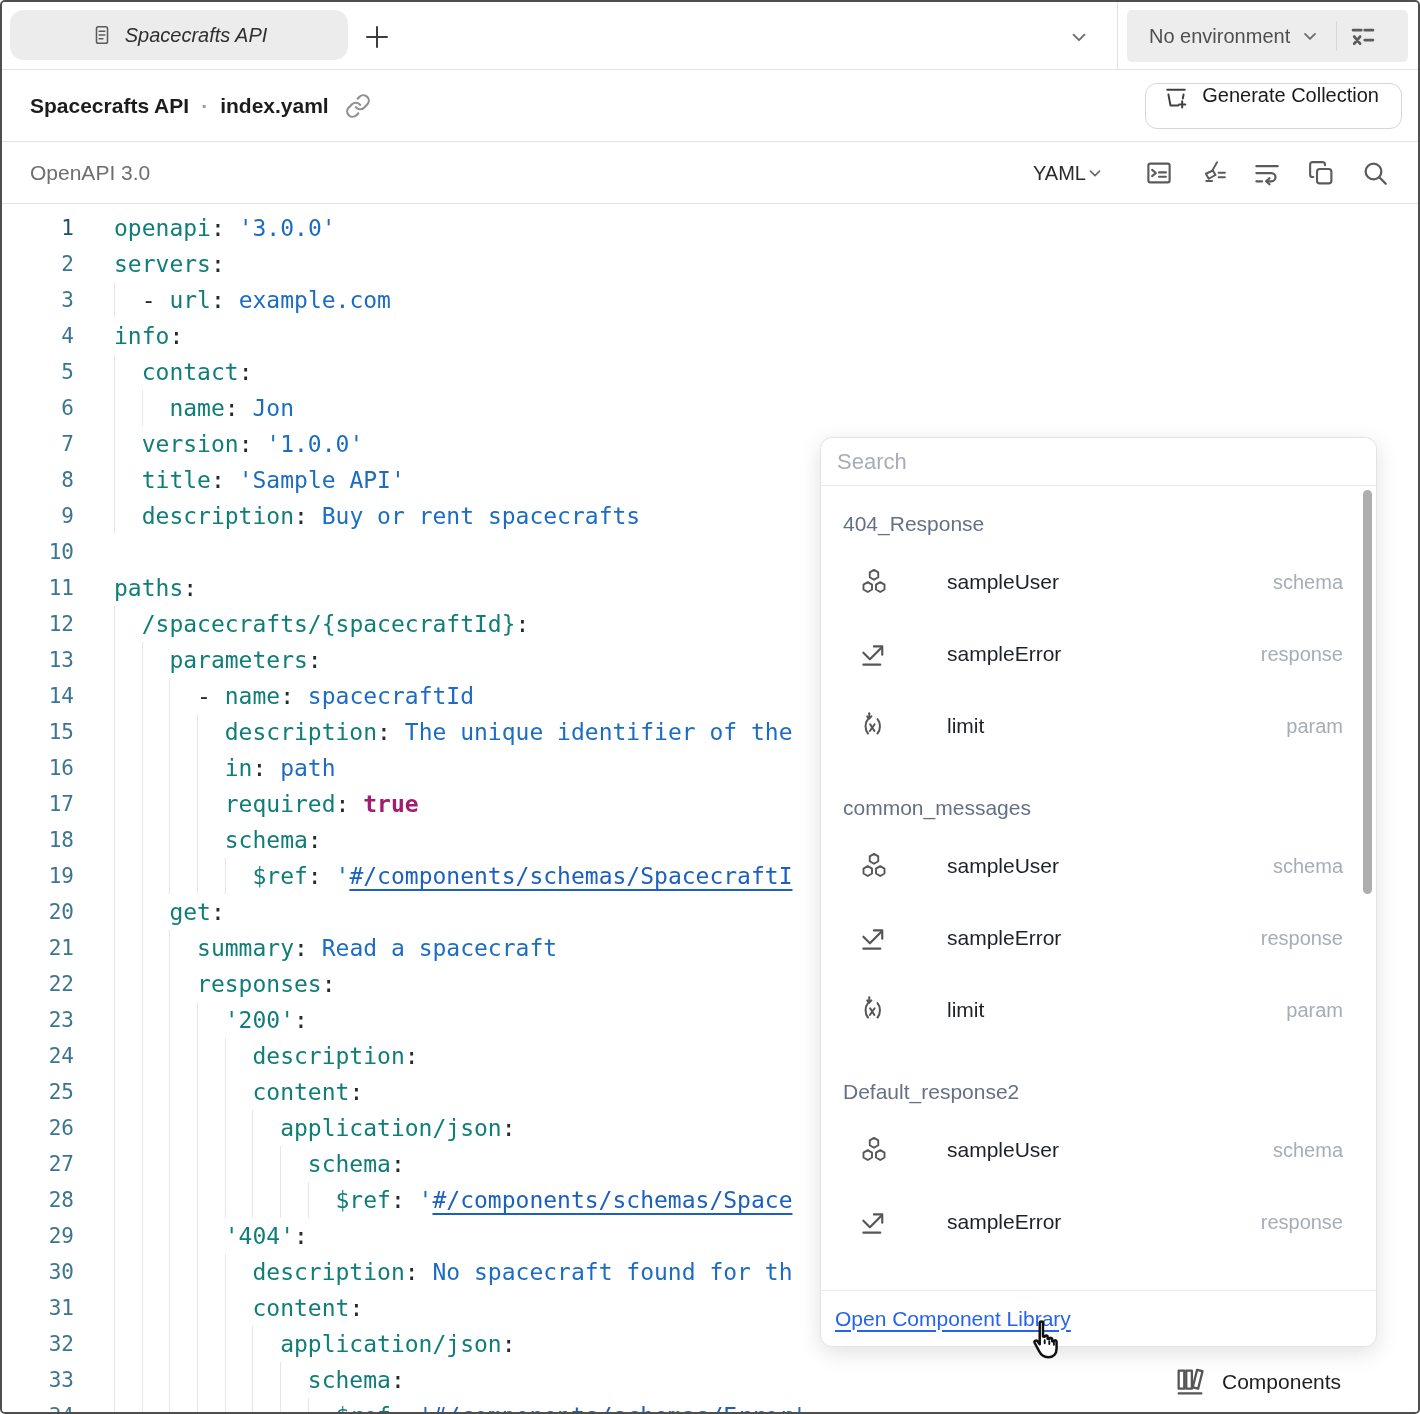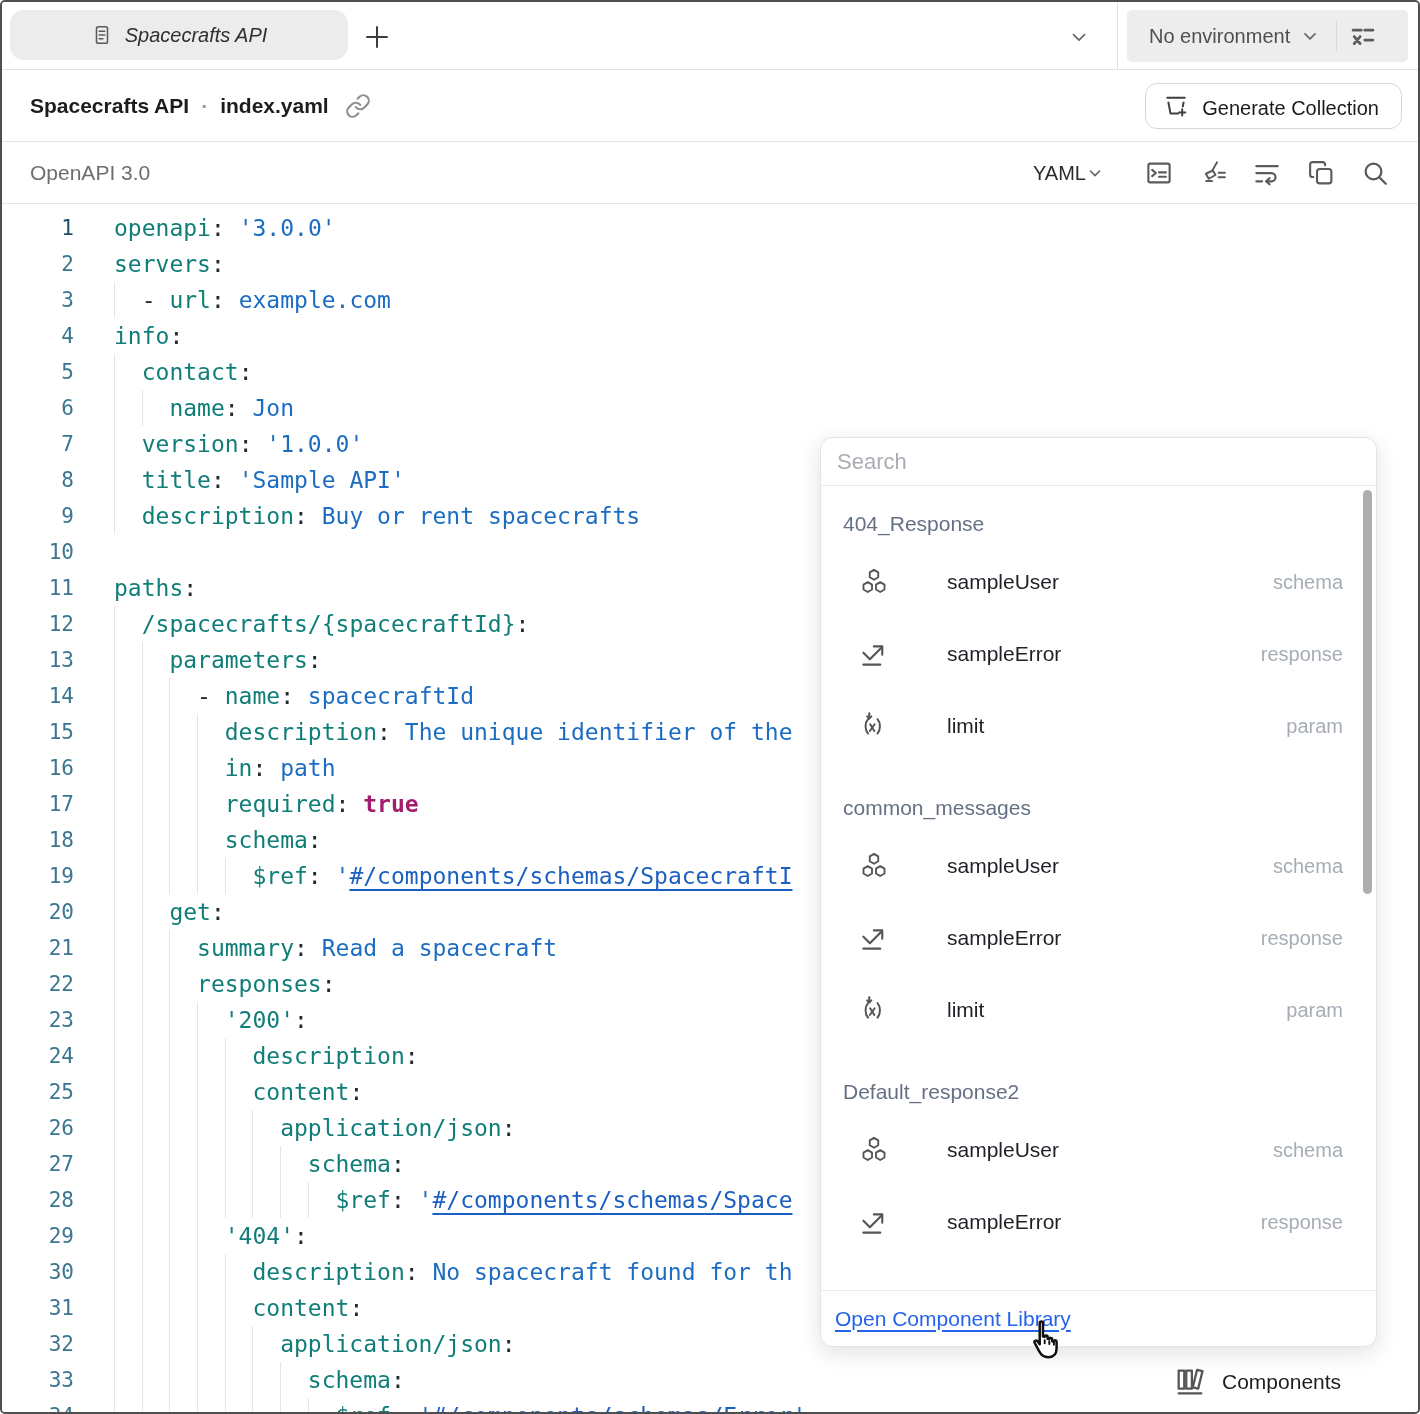--- a/index.html
+++ b/index.html
@@ -21,21 +21,21 @@
   .env-chev { margin-left:10px; width:20px; height:20px; }
   .env-div { margin-left:16px; width:1px; height:30px; background:#d6d6d6; }
   .env-quick { margin-left:12px; width:28px; height:28px; }
 
   
   .pathbar { position:absolute; left:0; top:68px; width:100%; height:72px; border-bottom:1px solid #e3e3e3; background:#fff; }
   .crumbs { position:absolute; left:28px; top:0; height:72px; display:flex; align-items:center; gap:12px; }
   .crumb { font-size:21px; font-weight:700; color:#1c1c1c; }
   .crumb-dot { font-size:21px; color:#9b9b9b; font-weight:700; }
   .link-ic { width:26px; height:26px; margin-left:4px; }
-  .gen-btn { position:absolute; right:16px; top:13px; height:46px; padding:0 22px 8px 16px; background:#fff; border:1px solid #d6d6d6; border-radius:12px; display:flex; align-items:flex-end; gap:12px; cursor:pointer; }
+  .gen-btn { position:absolute; right:16px; top:13px; height:46px; padding:0 22px 8px 16px; background:#fff; border:1px solid #d6d6d6; border-radius:12px; display:flex; align-items:flex-start; gap:12px; cursor:pointer; }
   .gen-btn span { font-size:20px; color:#1b1b1b; }
 
   
   .specbar { position:absolute; left:0; top:140px; width:100%; height:62px; border-bottom:1px solid #e3e3e3; background:#fff; }
   .spec-label { position:absolute; left:28px; top:0; line-height:62px; font-size:21px; color:#6e6e6e; }
   .spec-right { position:absolute; right:28px; top:0; height:62px; display:flex; align-items:center; gap:24px; }
   .lang-sel { display:flex; align-items:center; gap:0; margin-right:16px; cursor:pointer;justify-content:center; }
   .lang-sel span { font-size:20px; color:#2b2b2b; }
   .tool { width:30px; height:30px; cursor:pointer; }
 

